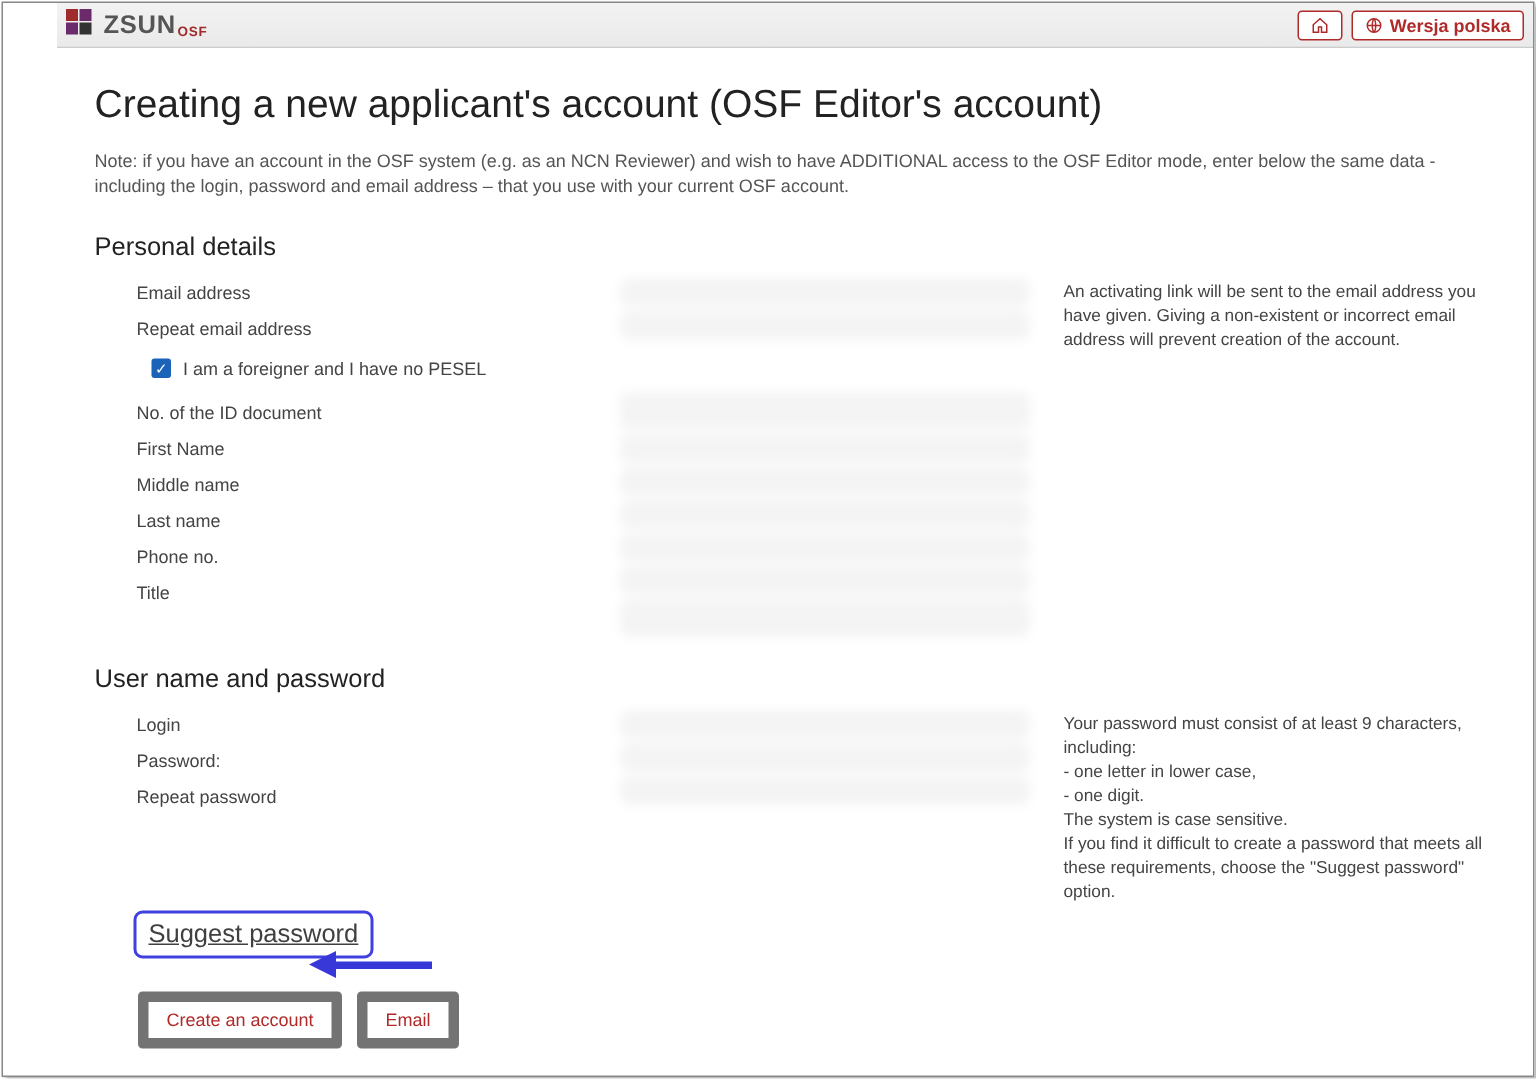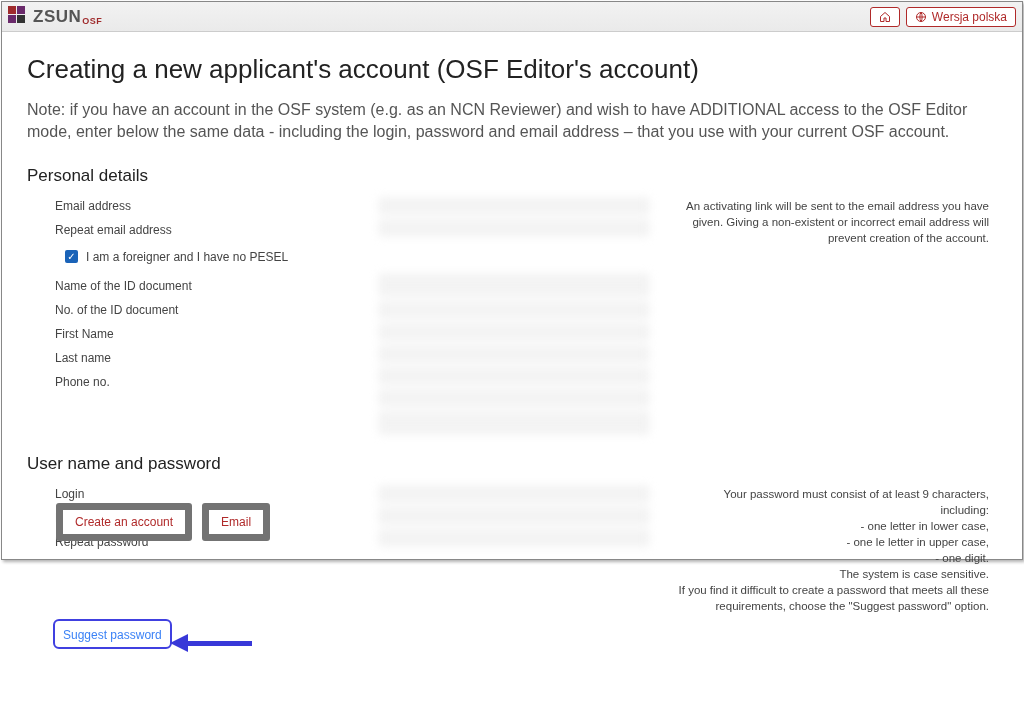--- a/index.html
+++ b/index.html
@@ -8,24 +8,25 @@
     background: #fff;
     color: #333;
     width: 1024px;
     height: 719px;
     overflow: hidden;
     position: relative;
   }
   .frame {
     border: 1px solid #888;
     width: 1022px;
-    height: 559px;
+    height: 717px;
     margin: 1px;
     position: relative;
     box-shadow: 2px 2px 3px rgba(0,0,0,0.3);
+    padding-left: 36px;
   }
   .topbar {
     height: 30px;
     background: linear-gradient(#f2f2f2,#eaeaea);
     border-bottom: 1px solid #ccc;
     display: flex;
     align-items: center;
     justify-content: space-between;
     padding: 0 6px;
   }
@@ -50,34 +51,35 @@
   .topbar-right { display:flex; gap:6px; }
   .tb-btn {
     border:1px solid #b02a2a;
     color:#b02a2a;
     background:#fff;
     padding: 2px 8px;
     font-size: 12px;
     border-radius:3px;
     display:flex; align-items:center; gap:5px;
     cursor:pointer;
+    font-weight:bold;
   }
   .content {
     padding: 22px 25px 10px 25px;
     height: calc(100% - 30px);
     position:relative;
   }
   h1.page-title {
     font-size: 26px;
     font-weight: 400;
     color: #222;
     margin-bottom: 14px;
   }
   .note {
-    font-size: 16px;
+    font-size: 12px;
     color: #555;
     line-height: 1.4;
     margin-bottom: 22px;
   }
   h2.section {
     font-size: 17px;
     font-weight: 400;
     color: #222;
     margin-bottom: 12px;
   }
@@ -104,32 +106,31 @@
     background: #f4f4f4;
     border:1px solid #e4e4e4;
     border-radius:2px;
   }
   .fake-input.wide{height:22px;}
   .help-col {
     font-size: 11.5px;
     color:#444;
     line-height:1.4;
     padding-right:8px;
-    text-align:right;
   }
   .spacer-mid { height: 20px; }
   .suggest-wrap{
     display:inline-block;
     border:2px solid #4040e0;
     border-radius:6px;
     padding: 4px 8px;
     margin-left:26px; margin-top:4px;
   }
   .suggest-link{
-    color:#3b82f6; font-size:12px; cursor:pointer;
+    color:#404040; font-size:17px; text-decoration:underline; cursor:pointer;
   }
   .arrow {
     position:absolute;
     left: 168px;
     top: 602px;
     width: 82px;
     height: 18px;
   }
   .arrow-line{position:absolute;left:18px;top:7px;width:64px;height:5px;background:#3838d8;}
   .arrow-head{
@@ -191,25 +192,26 @@
     <h2 class="section">Personal details</h2>
 
     <div class="form-area">
       <div class="labels-col">
         <div class="lbl">Email address</div>
         <div class="lbl">Repeat email address</div>
         <div class="checkbox-row">
           <div class="checkbox-box">✓</div>
           <span>I am a foreigner and I have no PESEL</span>
         </div>
-        <div class="lbl">Name of the ID document</div>
         <div class="lbl">No. of the ID document</div>
         <div class="lbl">First Name</div>
+        <div class="lbl">Middle name</div>
         <div class="lbl">Last name</div>
         <div class="lbl">Phone no.</div>
+        <div class="lbl">Title</div>
       </div>
       <div class="fields-col">
         <div class="fake-input"></div>
         <div class="fake-input"></div>
         <div style="height:26px"></div>
         <div class="fake-input wide"></div>
         <div class="fake-input"></div>
         <div class="fake-input"></div>
         <div class="fake-input"></div>
         <div class="fake-input"></div>
@@ -229,21 +231,20 @@
         <div class="lbl">Repeat password</div>
       </div>
       <div class="fields-col">
         <div class="fake-input"></div>
         <div class="fake-input"></div>
         <div class="fake-input"></div>
       </div>
       <div class="help-col">
         <div>Your password must consist of at least 9 characters, including:</div>
         <div>- one letter in lower case,</div>
-        <div>- one le letter in upper case,</div>
         <div>- one digit.</div>
         <div>The system is case sensitive.</div>
         <div>If you find it difficult to create a password that meets all these requirements, choose the "Suggest password" option.</div>
       </div>
     </div>
 
     <div class="suggest-wrap">
       <a class="suggest-link">Suggest password</a>
     </div>
 

